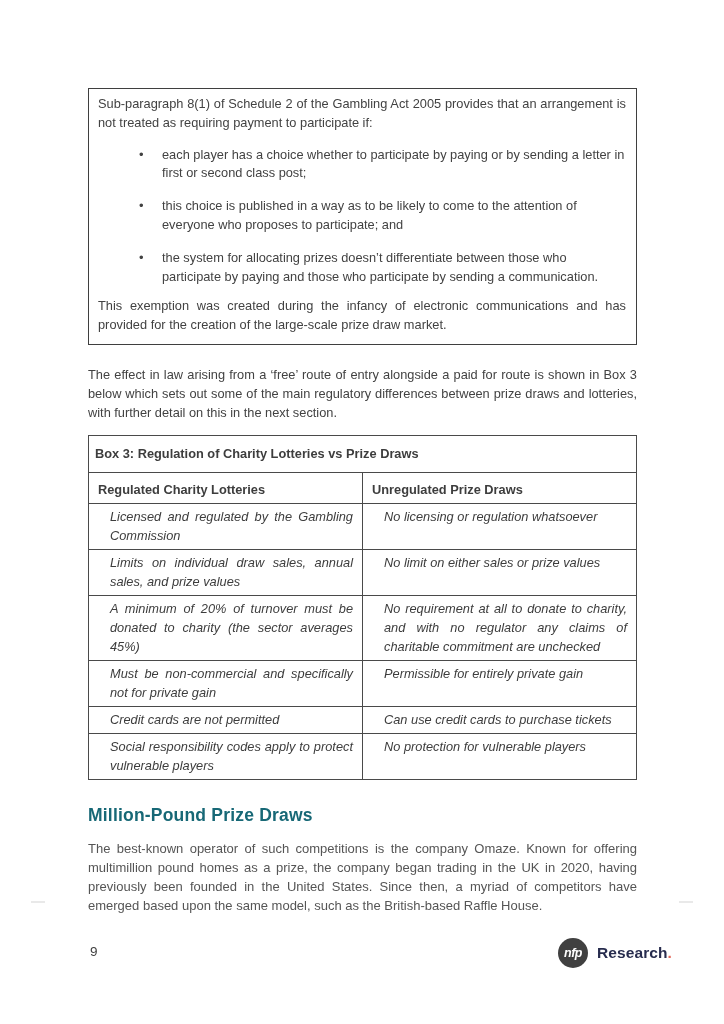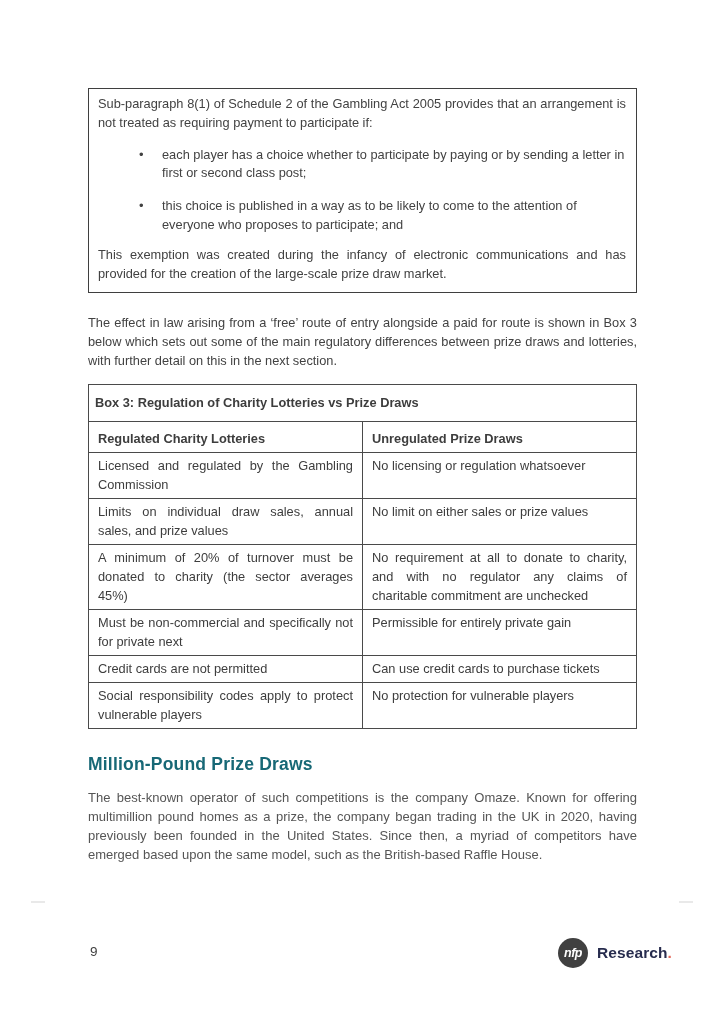--- a/index.html
+++ b/index.html
@@ -67,22 +67,23 @@
     font-size:15.5px;
     color:#3d3d3d;
     padding:8px 6px 9px 6px;
   }
   table.box3 th {
     text-align:left;
     font-weight:bold;
     padding:7px 9px 4px 9px;
   }
   table.box3 td.cell {
-    padding:3px 9px 4px 9px;
+    padding:3px 9px 4px 21px;
     text-align:justify;
+    font-style:italic;
   }
 
   
   h2.section-heading {
     margin-top:25px;
     font-size:17.5px;
     font-weight:bold;
     letter-spacing:0.2px;
     color:#176876;
   }
@@ -141,20 +142,21 @@
 </head>
 <body>
 
 <div class="page">
 
   <div class="exemption-box doc-text">
     <p class="just">Sub-paragraph 8(1) of Schedule 2 of the Gambling Act 2005 provides that an arrangement is not treated as requiring payment to participate if:</p>
     <ul class="bullets">
       <li>each player has a choice whether to participate by paying or by sending a letter in first or second class post;</li>
       <li>this choice is published in a way as to be likely to come to the attention of everyone who proposes to participate; and</li>
+      <li>the system for allocating prizes doesn’t differentiate between those who participate by paying and those who participate by sending a communication.</li>
     </ul>
     <p class="just">This exemption was created during the infancy of electronic communications and has provided for the creation of the large-scale prize draw market.</p>
   </div>
 
   <p class="lead-paragraph doc-text just">The effect in law arising from a ‘free’ route of entry alongside a paid for route is shown in Box 3 below which sets out some of the main regulatory differences between prize draws and lotteries, with further detail on this in the next section.</p>
 
   <table class="box3">
     <tbody>
       <tr>
         <td class="box3-title" colspan="2">Box 3: Regulation of Charity Lotteries vs Prize Draws</td>
@@ -169,21 +171,21 @@
       </tr>
       <tr>
         <td class="cell">Limits on individual draw sales, annual sales, and prize values</td>
         <td class="cell">No limit on either sales or prize values</td>
       </tr>
       <tr>
         <td class="cell">A minimum of 20% of turnover must be donated to charity (the sector averages 45%)</td>
         <td class="cell">No requirement at all to donate to charity, and with no regulator any claims of charitable commitment are unchecked</td>
       </tr>
       <tr>
-        <td class="cell">Must be non-commercial and specifically not for private next</td>
+        <td class="cell">Must be non-commercial and specifically not for private gain</td>
         <td class="cell">Permissible for entirely private gain</td>
       </tr>
       <tr>
         <td class="cell">Credit cards are not permitted</td>
         <td class="cell">Can use credit cards to purchase tickets</td>
       </tr>
       <tr>
         <td class="cell">Social responsibility codes apply to protect vulnerable players</td>
         <td class="cell">No protection for vulnerable players</td>
       </tr>

